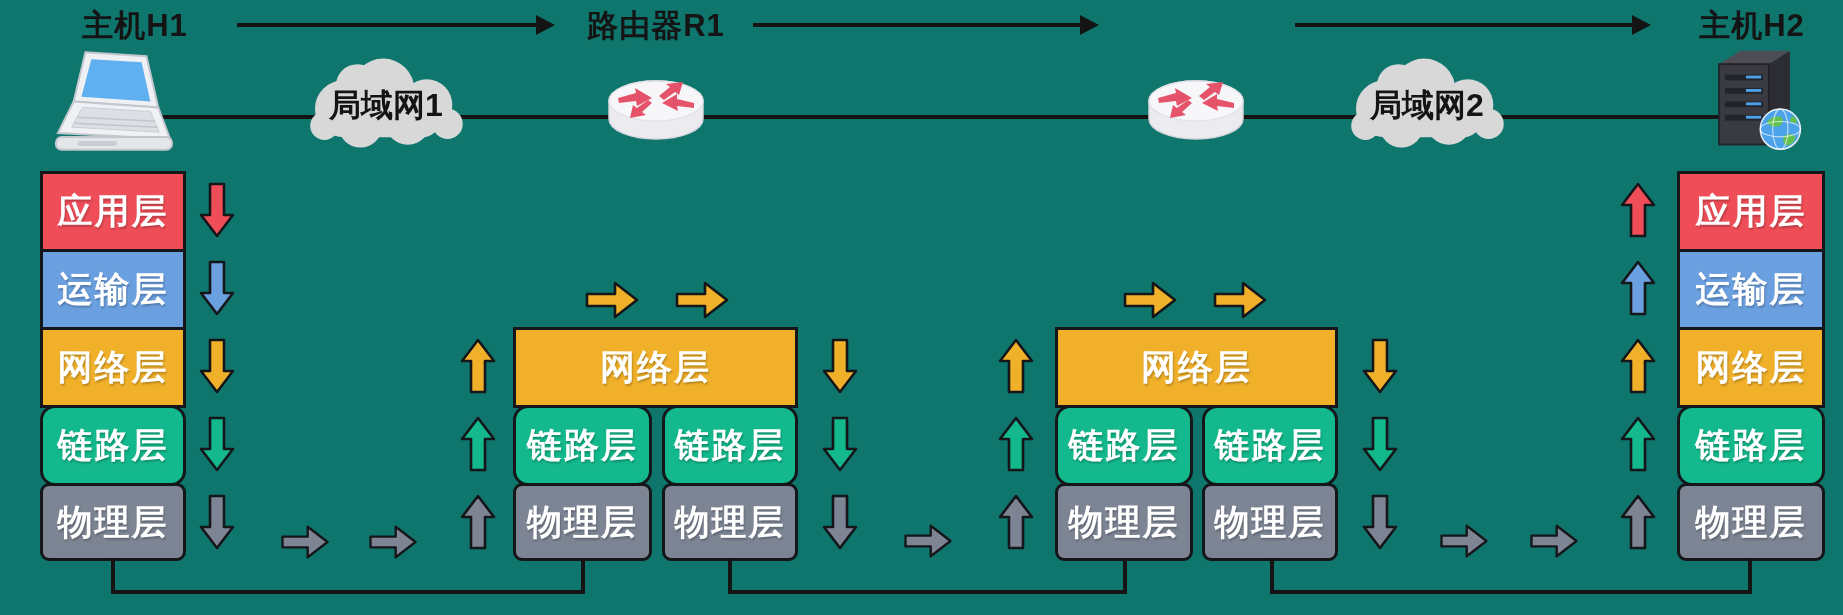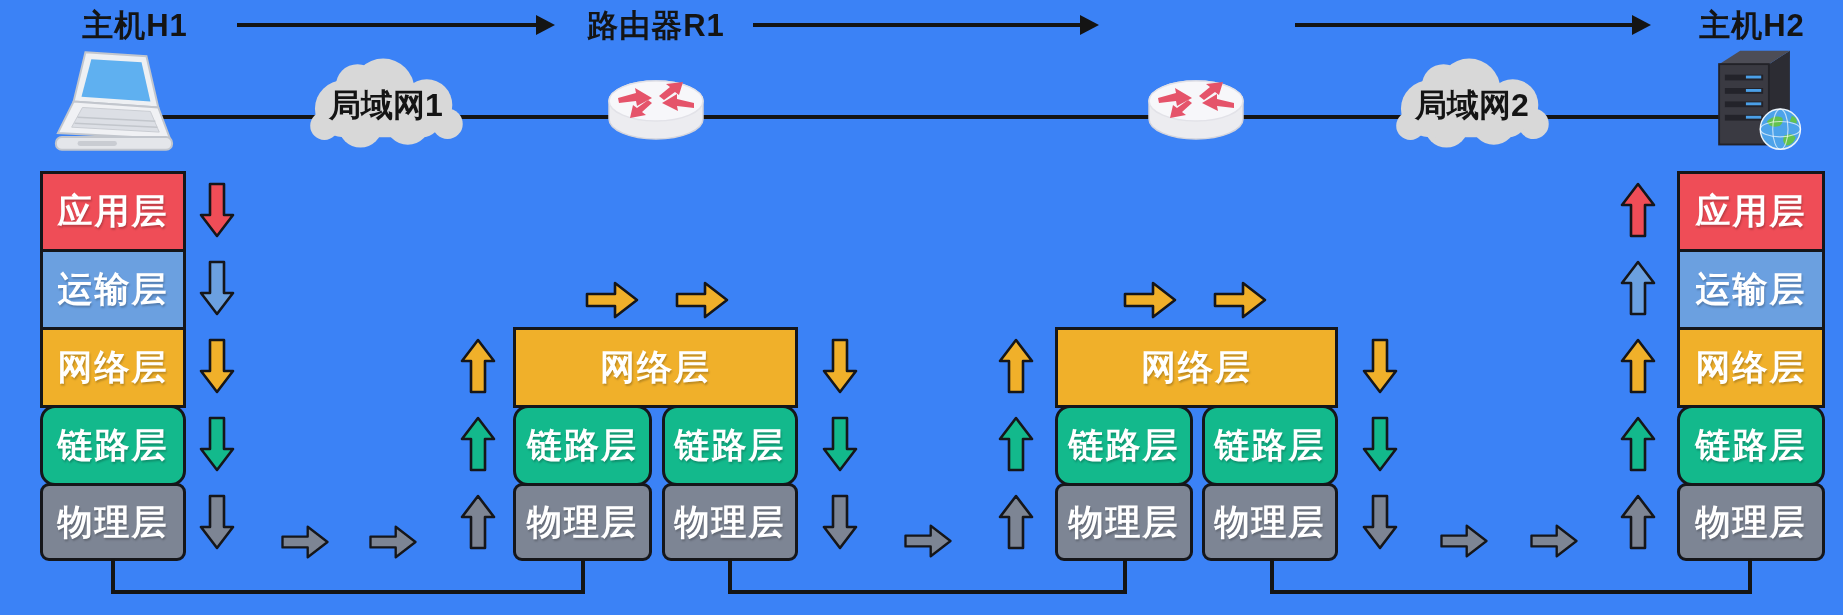--- a/index.html
+++ b/index.html
@@ -1,18 +1,18 @@
 <!DOCTYPE html>
 <html><head>
 <meta charset="utf-8">
 <style>
   html,body { margin:0; padding:0; background:#ffffff; }
   .canvas {
     position:relative; width:1843px; height:615px; overflow:hidden;
-    font-family:"Liberation Sans","DejaVu Sans",sans-serif; background:#3b82f6;
+    font-family:"Liberation Sans","DejaVu Sans",sans-serif; background:#0f766e;
   }
   
   .toplabel {
     position:absolute; top:5px; transform:translateX(-50%);
     font-size:31px; font-weight:800; color:#141414; letter-spacing:1px; white-space:nowrap;
   }
   
   .harrow { position:absolute; height:4px; background:#141414; }
   .harrow::after {
     content:""; position:absolute; right:-18px; top:-8px; width:0; height:0;
@@ -119,21 +119,21 @@
     <path d="M3 26 a47 20 0 0 1 94 0 v18 a47 20 0 0 1 -94 0 z" fill="#ececf0" stroke="#d5d5dc" stroke-width="1.5"></path>
     <ellipse cx="50" cy="26" rx="47" ry="20" fill="#f7f7fa" stroke="#e2e2e8" stroke-width="1.5"></ellipse>
     <g fill="#e5536a">
       <polygon points="12,23 30,18 29,13 46,23 31,31 30,26 13,28"></polygon>
       <polygon points="53,21 64,12 60,9 77,7 73,20 69,17 58,25"></polygon>
       <polygon points="46,28 36,37 40,40 24,43 27,30 31,33 42,25"></polygon>
       <polygon points="88,33 71,31 72,36 56,28 71,19 71,24 88,28"></polygon>
     </g>
   </svg>
 
-  <div class="cloud" style="left:1382px;top:50px">
+  <div class="cloud" style="left:1337px;top:50px">
     <svg width="180" height="108" viewBox="0 0 190 110">
       <g fill="#d8d8d8">
         <circle cx="50" cy="60" r="30"></circle>
           <circle cx="92" cy="40" r="33"></circle>
           <circle cx="138" cy="56" r="27"></circle>
         <circle cx="65" cy="36" r="23"></circle>
           <circle cx="118" cy="74" r="24"></circle>
           <circle cx="68" cy="78" r="23"></circle>
         <circle cx="160" cy="76" r="16"></circle>
           <circle cx="30" cy="78" r="15"></circle>

